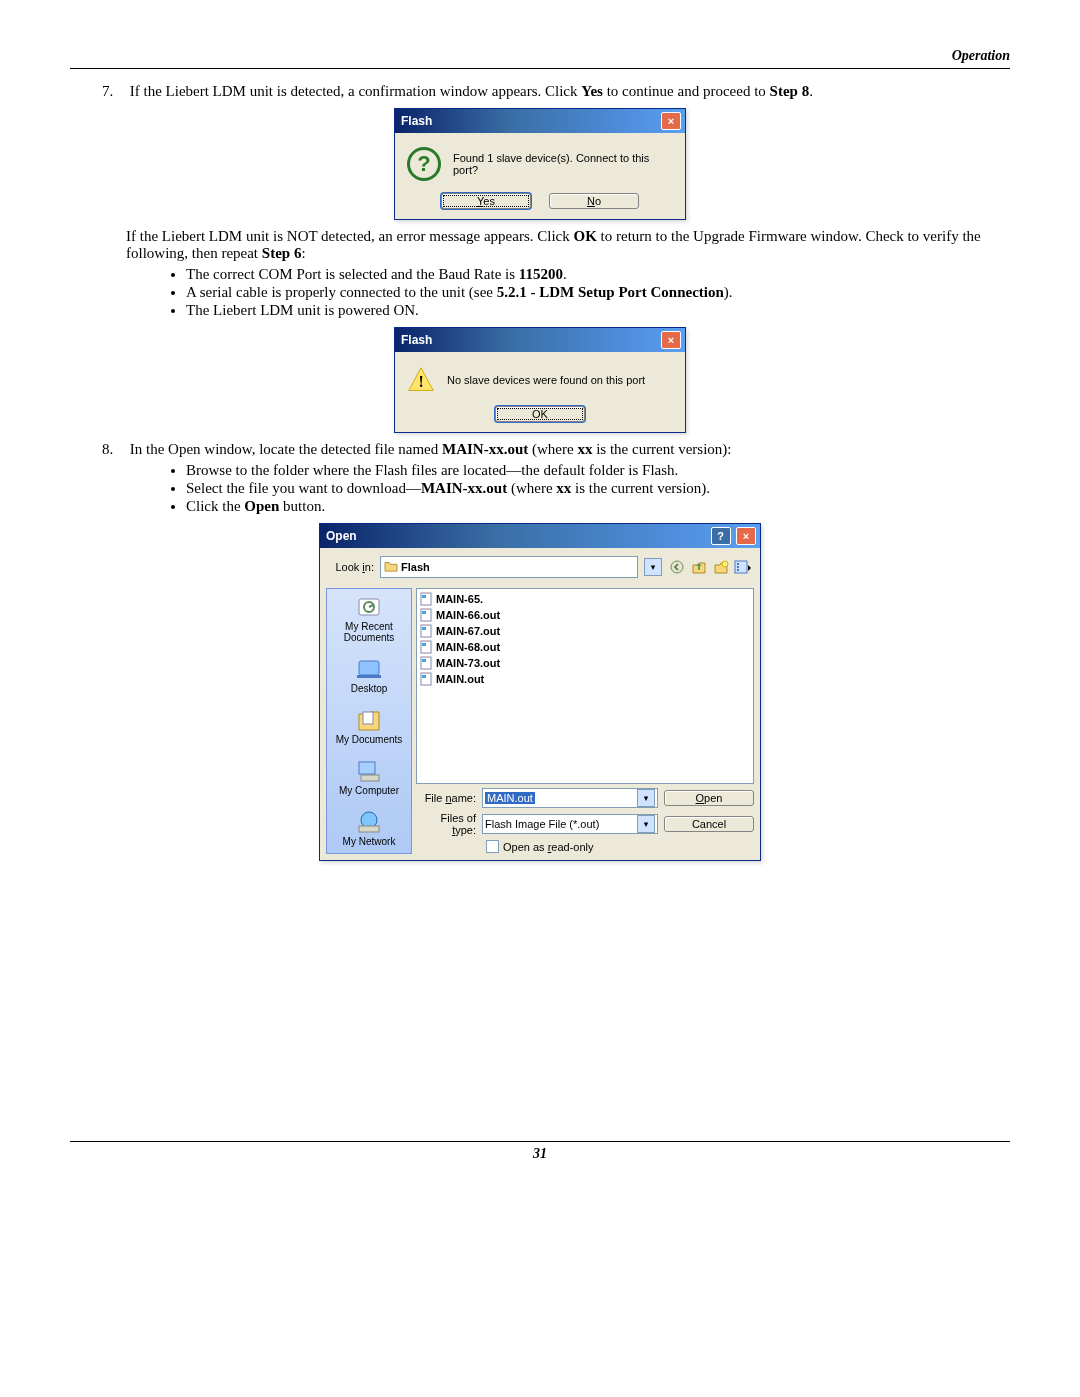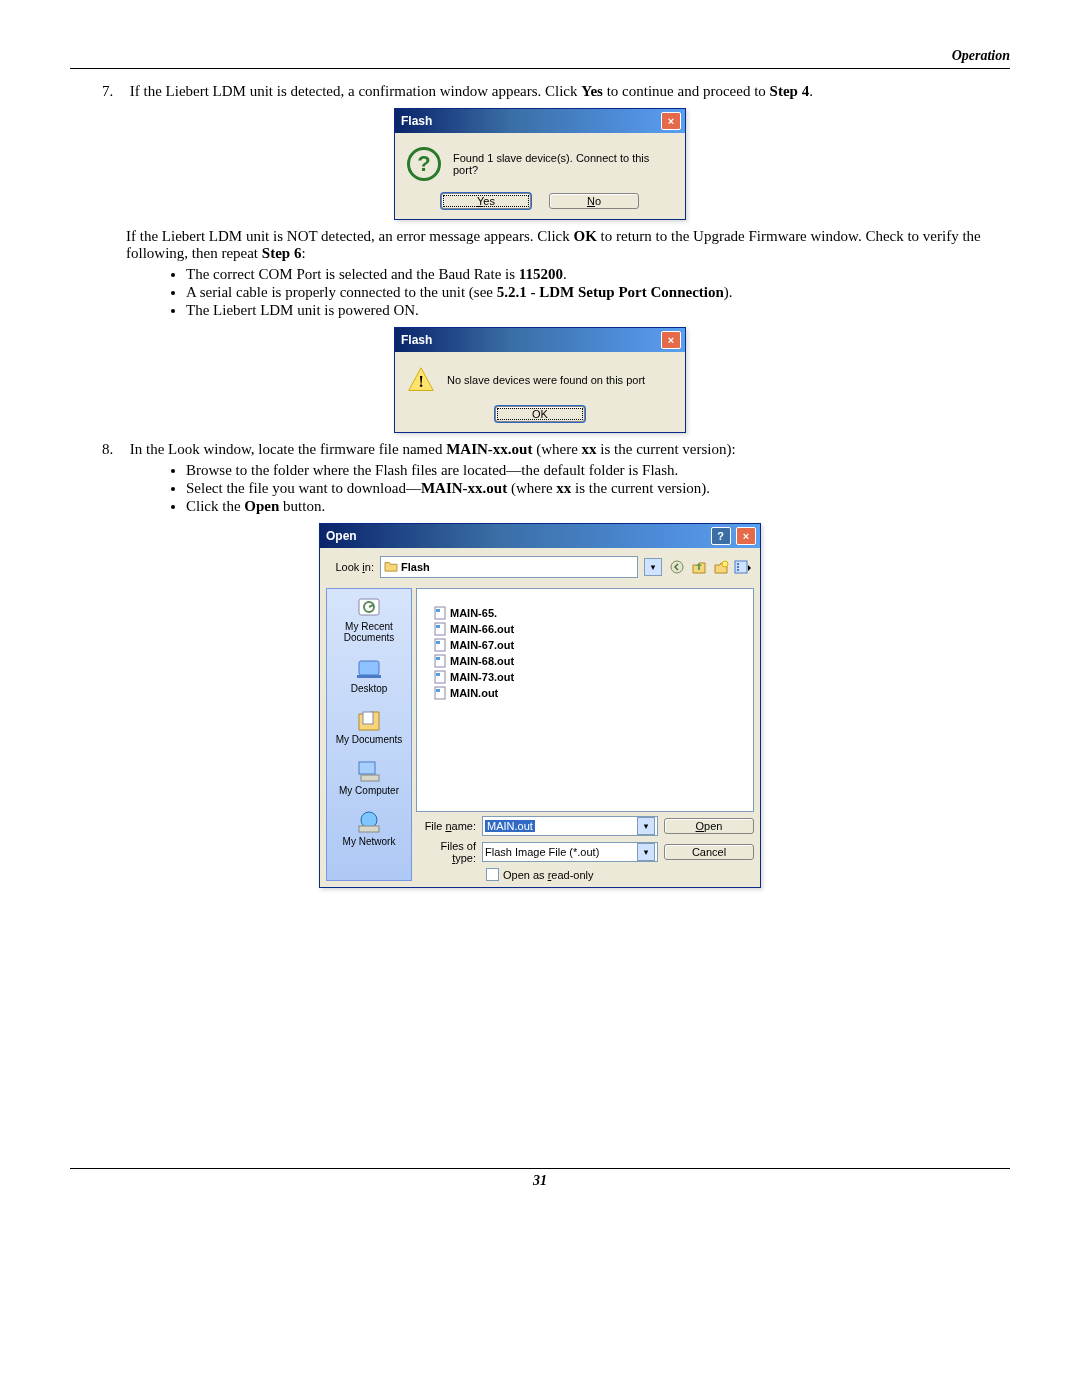--- a/index.html
+++ b/index.html
@@ -133,21 +133,21 @@
   .lookin-combo {
     flex:1; background:#fff; border:1px solid #7f9db9;
     display:flex; align-items:center; padding:1px 3px; height:18px;
   }
   .dd { width: 16px; height:16px; background:#cfe3ff; border:1px solid #7f9db9;
         display:inline-flex; align-items:center; justify-content:center; font-size:9px; }
   .toolicons { display:flex; gap:4px; }
   .toolicons span { width:18px; height:18px; display:inline-flex; align-items:center; justify-content:center; }
   .filelist {
     background:#fff; border:1px solid #7f9db9;
-    height: 190px; padding:16px;
+    height: 190px; padding:2px;
   }
   .fitem { display:flex; align-items:center; gap:3px; font-weight:bold; padding:1px 0; }
   .fitem svg { flex:0 0 14px; }
   .frow { display:flex; align-items:center; gap:6px; margin-top:4px; }
   .frow label { width:60px; text-align:right; }
   .combo { flex:1; background:#fff; border:1px solid #7f9db9; height:18px;
            display:flex; align-items:center; padding:0 2px; }
   .combo .val { flex:1; }
   .sel { background:#316ac5; color:#fff; padding:0 2px; }
   .open-btn { width:64px; }
@@ -168,21 +168,21 @@
 <body>
 
 <div class="page">
   <div class="hdr-right">Operation</div>
   <hr class="rule">
 
   <div class="ol-num">
     <div class="step">
       <span class="step-label">7.</span>
       <span>
-        <span>If the Liebert LDM unit is detected, a confirmation window appears. Click </span><span class="b">Yes</span><span> to continue and proceed to </span><span class="b">Step 4</span><span>.</span>
+        <span>If the Liebert LDM unit is detected, a confirmation window appears. Click </span><span class="b">Yes</span><span> to continue and proceed to </span><span class="b">Step 8</span><span>.</span>
       </span>
     </div>
   </div>
 
   <div class="xp-dialog centered" style="width:290px">
     <div class="xp-title">
       <span>Flash</span>
       <span class="xp-close">×</span>
     </div>
     <div class="xp-body">
@@ -220,21 +220,21 @@
     </div>
     <div class="xp-btnrow">
       <span class="xp-btn focus">OK</span>
     </div>
   </div>
 
   <div class="ol-num">
     <div class="step">
       <span class="step-label">8.</span>
       <span>
-        <span>In the Look window, locate the firmware file named </span><span class="b">MAIN-xx.out</span><span> (where </span><span class="b">xx</span><span> is the current version):</span>
+        <span>In the Open window, locate the detected file named </span><span class="b">MAIN-xx.out</span><span> (where </span><span class="b">xx</span><span> is the current version):</span>
       </span>
     </div>
     <ul class="bullets">
       <li>Browse to the folder where the Flash files are located—the default folder is Flash.</li>
       <li><span>Select the file you want to download—</span><span class="b">MAIN-xx.out</span><span> (where </span><span class="b">xx</span><span> is the current version).</span></li>
       <li><span>Click the </span><span class="b">Open</span><span> button.</span></li>
     </ul>
   </div>
 
   <div class="xp-dialog open-dlg centered">

